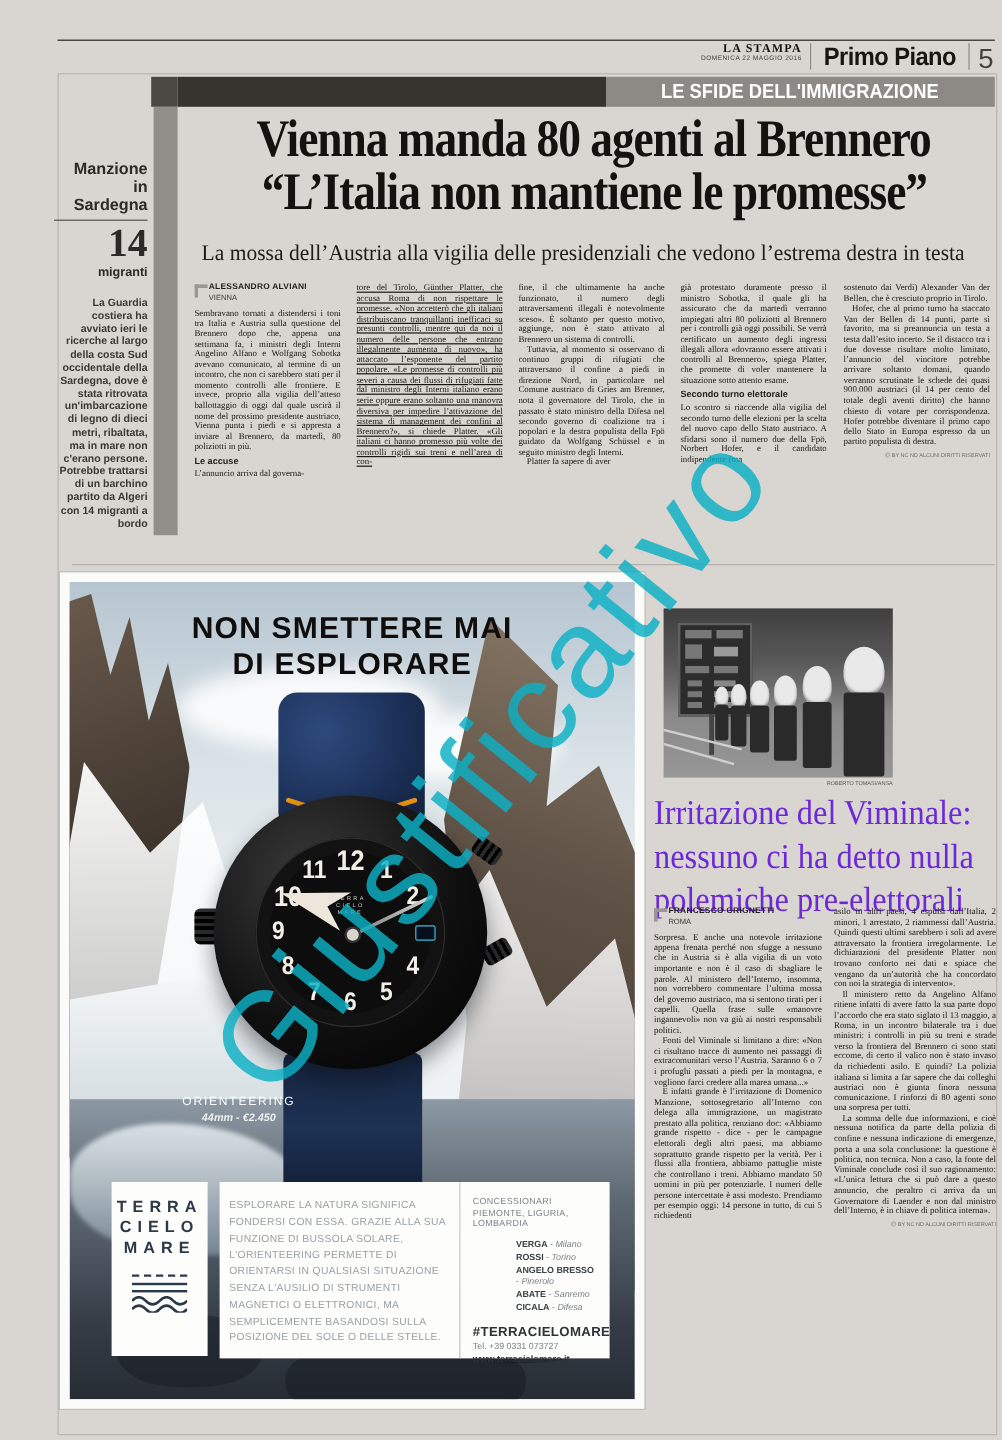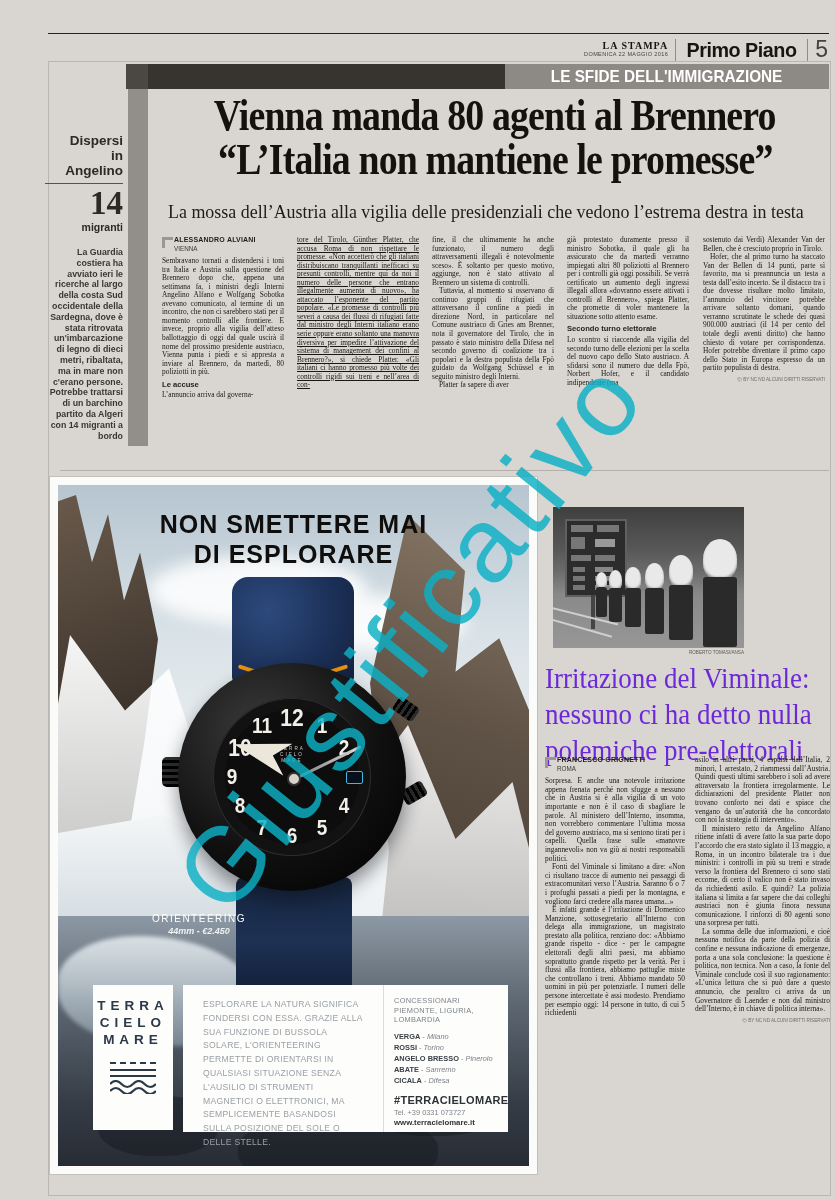--- a/index.html
+++ b/index.html
@@ -1,21 +1,21 @@
 <!DOCTYPE html>
 <html><head>
 <meta charset="utf-8">
 <style>
   html,body{margin:0;padding:0;background:#b7b3ae;}
   .page{position:relative;width:835px;height:1200px;background:#d9d5d0;overflow:hidden;
         font-family:"Liberation Serif",serif;color:#1c1a17;margin:0 auto;}
 
   
   .top-rule{position:absolute;left:48px;top:33px;width:781px;height:1px;background:#26231f;}
-  .masthead{position:absolute;top:36px;right:7px;display:flex;align-items:center;gap:7px;
+  .masthead{position:absolute;top:36px;right:7px;display:flex;gap:7px;
             font-family:"Liberation Sans",sans-serif;}
   .mh-brand{text-align:right;line-height:1;}
   .mh-paper{font-family:"Liberation Serif",serif;font-weight:bold;font-size:10px;letter-spacing:1px;color:#17150f;}
   .mh-date{font-size:5.5px;color:#45423d;letter-spacing:.4px;margin-top:1px;}
   .mh-sep{width:1px;height:22px;background:#8f8b86;}
   .mh-section{font-size:21px;font-weight:800;color:#17150f;letter-spacing:-.5px;transform:scaleX(.94);}
   .mh-page{font-size:23px;color:#45423d;font-weight:300;}
 
   .frame{position:absolute;left:48px;top:61px;width:781px;height:1133px;border:1px solid #bab6b1;}
 
@@ -125,26 +125,26 @@
        font-family:"Liberation Sans",sans-serif;}
   .ad-model .m1{font-weight:400;font-size:10px;letter-spacing:1.5px;}
   .ad-model .m2{font-style:italic;font-size:9px;color:#eef1f2;margin-top:2px;font-weight:bold;}
 
   .panel{position:absolute;background:#fdfdfc;font-family:"Liberation Sans",sans-serif;}
   .p-logo{left:35px;top:500px;width:80px;height:145px;text-align:center;padding-top:12px;box-sizing:border-box;}
   .logo-word{font-size:13.5px;letter-spacing:5px;color:#2c3947;font-weight:600;line-height:17px;}
   .logo-mark{width:46px;margin:14px auto 0;}
   .lm-row{border-top:2.4px solid #2c3947;margin-top:4.5px;}
   .lm-dash{border-top:2.4px dashed #2c3947;margin-top:0;}
-  .p-text{left:125px;top:500px;width:200px;height:147px;box-sizing:border-box;padding:13px 20px;
+  .p-text{left:125px;top:500px;width:200px;height:147px;box-sizing:border-box;padding:13px 8px;
        font-size:8.6px;line-height:13.8px;letter-spacing:.3px;color:#9aa0a5;}
   .p-deal{left:325px;top:500px;width:125px;height:147px;box-sizing:border-box;padding:11px 10px;
        border-left:1px solid #dcdcda;font-size:7.4px;color:#7c8287;line-height:9.5px;}
   .deal-head{letter-spacing:.3px;margin-bottom:7px;}
-  .deal-row{margin-top:1.5px;}
+  .deal-row{margin-top:1.5px;margin-left:36px;}
   .deal-name{font-weight:800;color:#3a4045;}
   .deal-city{font-style:italic;}
   .hashtag{font-weight:800;font-size:11px;color:#2e3237;letter-spacing:.3px;margin-top:11px;}
   .phone{margin-top:2px;}
   .site{font-weight:800;color:#2e3237;font-size:7.8px;margin-top:1px;}
 
   
   .kicker{position:absolute;left:545px;top:477px;width:284px;height:25px;background:#b2aea9;
        display:flex;align-items:center;padding-left:8px;box-sizing:border-box;}
   .kicker span{font-family:"Liberation Sans",sans-serif;font-weight:800;font-size:16px;color:#332f2b;transform:scaleX(.95);transform-origin:left;}
@@ -193,21 +193,21 @@
   <div class="frame"></div>
 
   <div class="band-sq"></div>
   <div class="band-dark"></div>
   <div class="band-light">
     <span>LE SFIDE DELL'IMMIGRAZIONE</span>
   </div>
   <div class="vbar"></div>
 
   <div class="sidebar">
-    <div class="sb-title">Dispersi in Angelino</div>
+    <div class="sb-title">Manzione in Sardegna</div>
     <div class="sb-rule"></div>
     <div class="sb-num">14</div>
     <div class="sb-unit">migranti</div>
     <div class="sb-text">La Guardia costiera ha avviato ieri le ricerche al largo della costa Sud occidentale della Sardegna, dove è stata ritrovata un'imbarcazione di legno di dieci metri, ribaltata, ma in mare non c'erano persone. Potrebbe trattarsi di un barchino partito da Algeri con 14 migranti a bordo</div>
   </div>
 
   <div class="headline">
     <div><span class="hl-line">Vienna manda 80 agenti al Brennero</span></div>
     <div><span class="hl-line">“L’Italia non mantiene le promesse”</span></div>
   </div>

